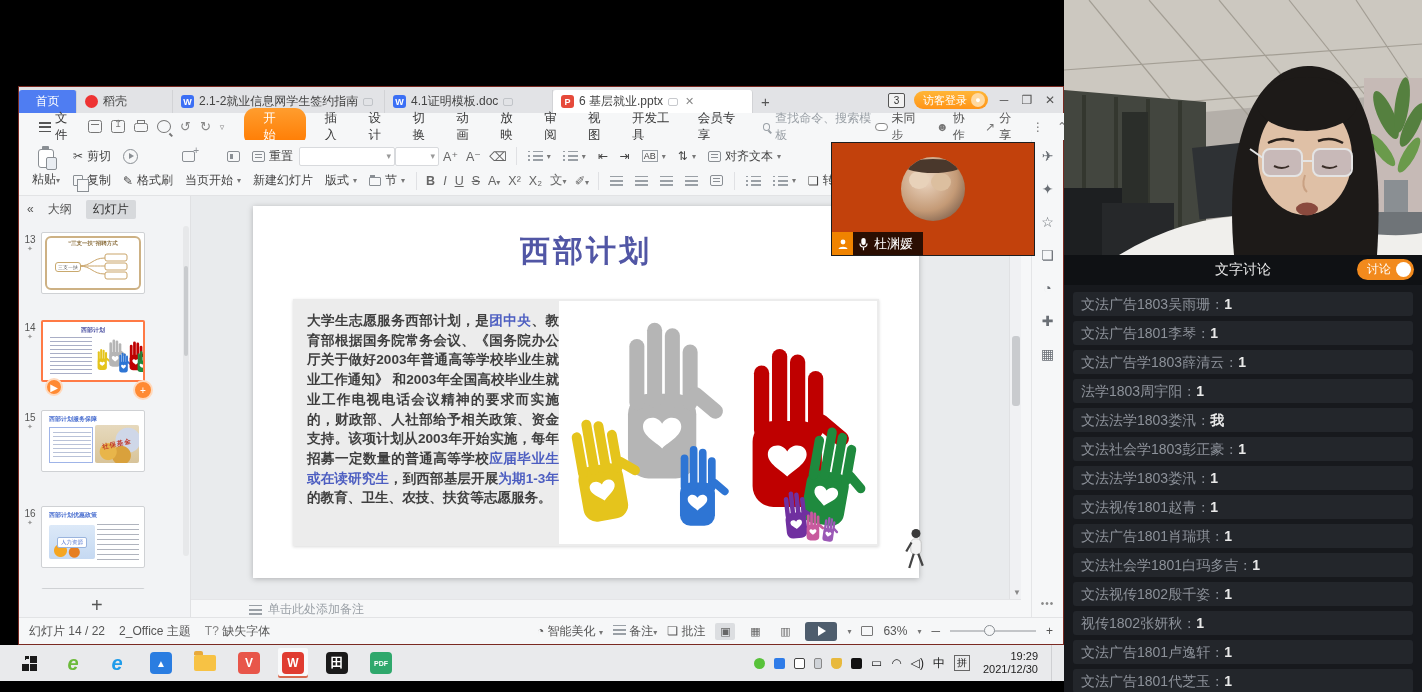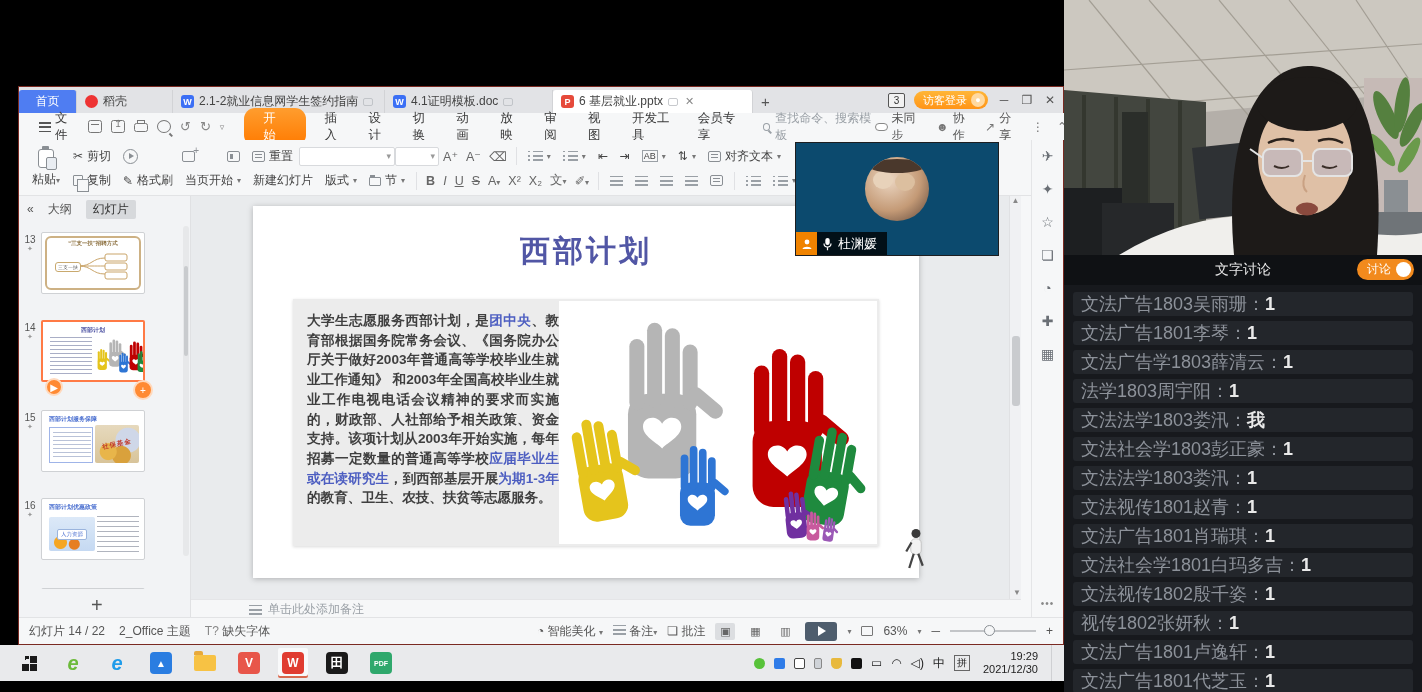--- a/index.html
+++ b/index.html
@@ -161,21 +161,21 @@
   .sb-right{margin-left:auto;display:flex;align-items:center;gap:10px;}
   .viewbtn{width:20px;height:17px;border-radius:2px;display:flex;align-items:center;justify-content:center;color:#666;font-size:11px;}
   .viewbtn.on{background:#dcdee1;}
   .playbtn{width:32px;height:19px;background:#4e5d6d;border-radius:3px;display:flex;align-items:center;justify-content:center;}
   .playbtn::after{content:"";border-left:8px solid #fff;border-top:5px solid transparent;border-bottom:5px solid transparent;margin-left:2px;}
   .slider{width:86px;height:2px;background:#c3c5c8;position:relative;}
   .slider .kn{position:absolute;left:34px;top:-5px;width:11px;height:11px;border:1.5px solid #8a8f94;border-radius:50%;background:#f6f7f8;}
   .fitbox{width:12px;height:10px;border:1.3px solid #777;border-radius:1px;}
 
   
-  .ovid{position:absolute;left:796px;top:143px;width:202px;height:112px;background:#0c4a6e;z-index:30;
+  .ovid{position:absolute;left:832px;top:143px;width:202px;height:112px;background:#c2410c;z-index:30;
         box-shadow:0 0 0 1px #1d1e20;}
   .ovid .ava{position:absolute;left:69px;top:14px;width:64px;height:64px;border-radius:50%;
         background:radial-gradient(circle at 38% 35%,#ecd7c3,#c49a76 55%,#7c5f4c 85%);overflow:hidden;}
   .ovid .ava::before{content:"";position:absolute;left:8px;top:14px;width:20px;height:18px;border-radius:50%;background:#e8d2ba;box-shadow:22px 2px 0 #dcbf9f;}
   .ovid .ava::after{content:"";position:absolute;left:4px;top:2px;width:56px;height:14px;border-radius:50%;background:#4a382c;}
   .ovbar{position:absolute;left:0;bottom:0;height:23px;display:flex;align-items:center;gap:5px;
          background:rgba(0,0,0,.78);padding-right:10px;}
   .ovper{width:21px;height:23px;background:#f08300;display:flex;align-items:center;justify-content:center;}
   .ovname{color:#fff;font-size:13px;}
 
@@ -203,21 +203,21 @@
   
   .webcam{position:absolute;left:1064px;top:0;width:358px;height:255px;background:#222;overflow:hidden;}
   .chat{position:absolute;left:1064px;top:255px;width:358px;height:437px;background:#17191d;overflow:hidden;}
   .chat-head{height:30px;background:#0f1114;display:flex;align-items:center;position:relative;}
   .chat-title{position:absolute;left:0;right:0;text-align:center;color:#e8e8e8;font-size:14px;}
   .togglepill{position:absolute;right:8px;top:4px;height:21px;background:#f28a1d;border-radius:11px;display:flex;
               align-items:center;gap:5px;padding:0 3px 0 10px;color:#fff;font-size:12px;}
   .togglepill .kn{width:15px;height:15px;background:#fff;border-radius:50%;}
   .chat-list{padding:7px 9px;}
   .msg{background:#23262b;border-radius:3px;height:24px;line-height:24px;padding:0 8px;margin-bottom:5px;
-       font-size:18px;color:#8d929a;white-space:nowrap;overflow:hidden;}
+       font-size:14px;color:#8d929a;white-space:nowrap;overflow:hidden;}
   .msg b{color:#e9e9e9;font-weight:bold;}
 </style>
 </head>
 <body>
 
 <svg width="0" height="0" style="position:absolute">
   <defs>
     <g id="sym-hand">
       <rect x="30" y="62" width="50" height="62" rx="15"></rect>
       <rect x="31" y="22" width="11" height="52" rx="5.5"></rect>
@@ -493,21 +493,21 @@
             <div class="thumb-row" style="top: 186px;">
               <div class="tnum">15<span>✦</span></div>
               <div class="thumb">
                 <div class="th-title blue">西部计划服务保障</div>
                 <div class="th-tbox"></div>
                 <div class="th-coins">
                   <span>社保基金</span>
                 </div>
               </div>
             </div>
-            <div class="thumb-row" style="top: 274px;">
+            <div class="thumb-row" style="top: 282px;">
               <div class="tnum">16<span>✦</span></div>
               <div class="thumb">
                 <div class="th-title blue">西部计划优惠政策</div>
                 <div class="th-img">
                   <span>人力资源</span>
                 </div>
                 <div class="th-lines"></div>
               </div>
             </div>
             <div class="thumb-row" style="top: 364px;">

